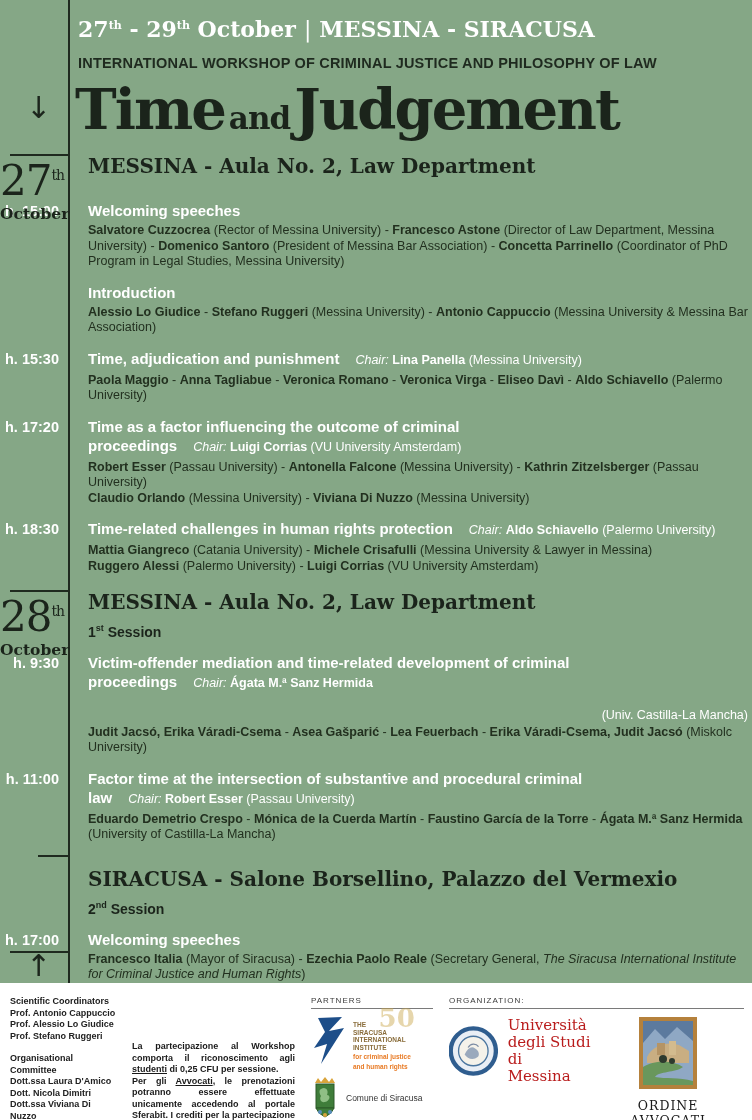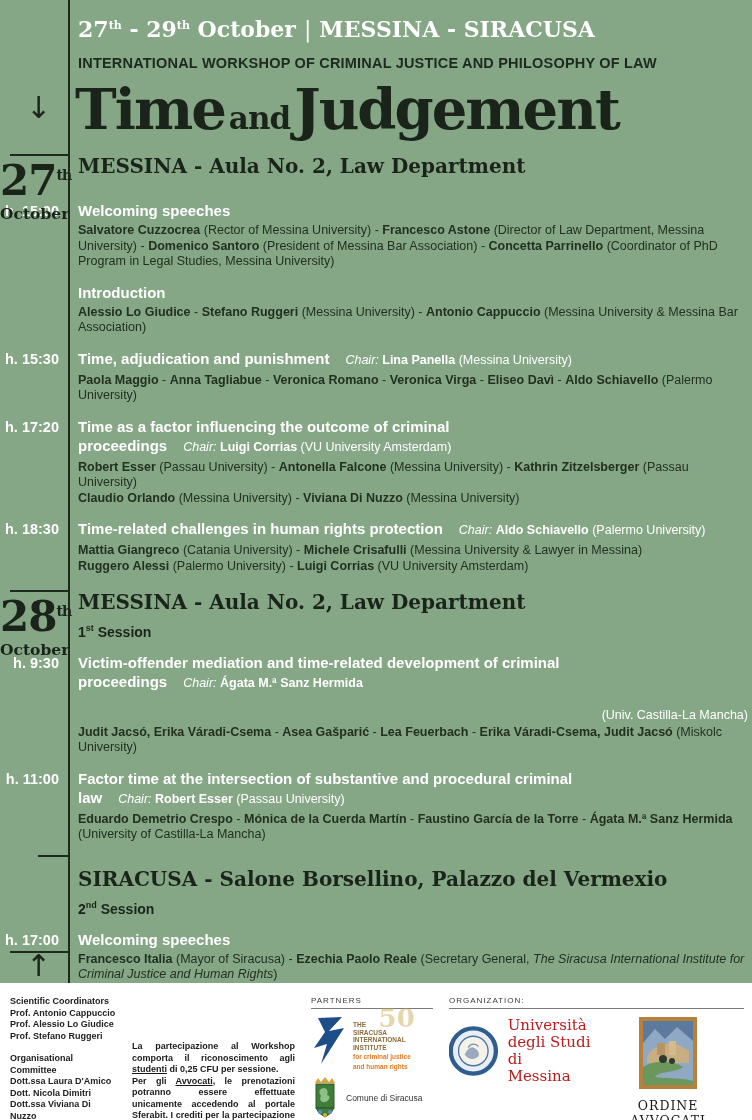--- a/index.html
+++ b/index.html
@@ -20,27 +20,27 @@
   .dates .pipe{font-weight:normal;padding:0 8px;}
   .workshop{font-weight:bold;font-size:14.5px;line-height:18px;letter-spacing:.2px;color:#1f2a1f;margin-bottom:4px;}
   .big-title{font-family:"DejaVu Serif",serif;font-weight:bold;font-size:56px;line-height:60px;
              letter-spacing:-2px;color:#1b241b;margin-left:-3px;white-space:nowrap;margin-top:7px;}
   .big-title .and{font-size:31px;letter-spacing:-1px;padding:0 4px;}
   
   .day{position:relative;}
   .day + .day{margin-top:16px;}
   .day-rule{position:absolute;left:10px;top:0;width:58px;border-top:2px solid #1f2a1f;}
   .date-block{position:absolute;left:0;top:6px;width:64px;text-align:right;line-height:1;}
-  .date-num{font-family:"DejaVu Serif",serif;font-weight:bold;font-size:42px;color:#1b241b;letter-spacing:-1px;}
+  .date-num{font-family:"DejaVu Serif",serif;font-weight:normal;font-size:42px;color:#1b241b;letter-spacing:-1px;}
   .date-num sup{font-size:14px;}
   .date-month{font-family:"DejaVu Serif",serif;font-weight:bold;font-size:15.5px;color:#1b241b;margin-top:4px;}
   .block{display:flex;align-items:baseline;}
   .bt{flex:none;width:68px;text-align:right;padding-right:9px;box-sizing:border-box;
       color:#ffffff;font-weight:bold;font-size:14.5px;}
-  .bc{flex:1;padding-left:10px;padding-right:4px;}
+  .bc{flex:1;padding-left:20px;padding-right:4px;}
   .b-session{margin-top:13px;}
   .b-venue{margin-top:6px;}
   .b-venue2{margin-top:10px;}
   .b-label{margin-top:9px;}
   .venue-h{font-family:"DejaVu Serif",serif;font-weight:bold;font-size:20px;color:#1b241b;line-height:24px;}
   .slabel{font-weight:bold;font-size:14px;color:#1b241b;}
   .slabel sup{font-size:9px;}
   .session-head{line-height:19px;}
   .session-title{color:#ffffff;font-weight:bold;font-size:15px;}
   .chair{color:#ffffff;font-size:12.5px;margin-left:16px;white-space:nowrap;}

